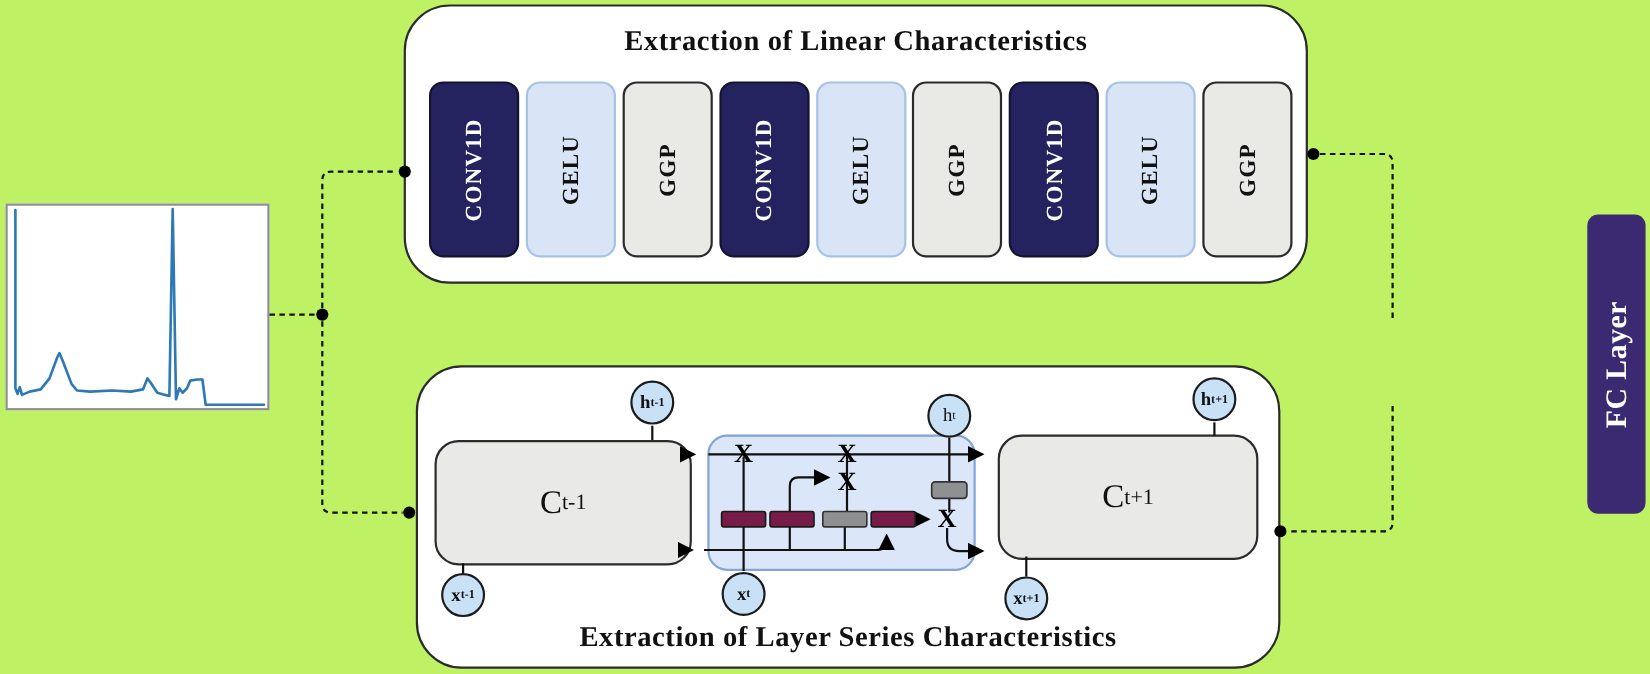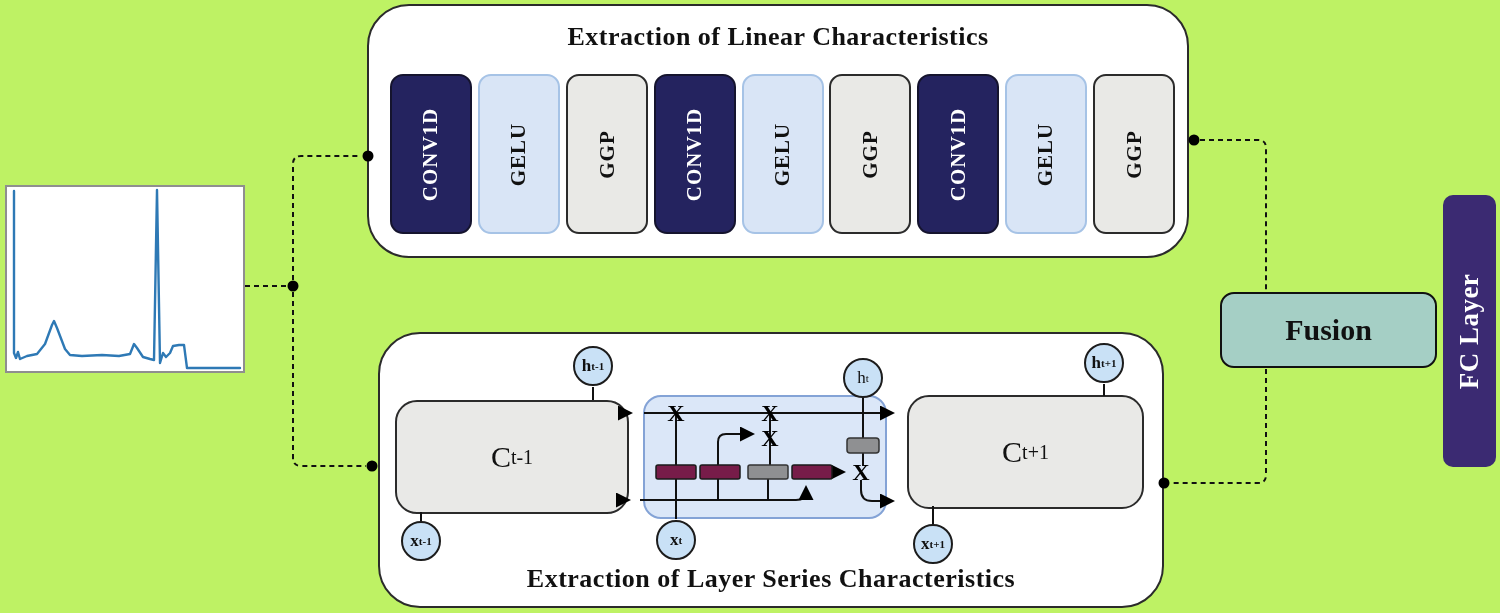--- a/index.html
+++ b/index.html
@@ -162,23 +162,20 @@
   </div>
   <div class="node-circle bold" style="left:656px;top:520px;">
     <span class="base">x</span>
       <sub>t</sub>
   </div>
   <div class="node-circle bold" style="left:913px;top:524px;">
     <span class="base">x</span>
       <sub>t+1</sub>
   </div>
 
-  <div class="fusion-box">
-    <span>Fusion</span>
-  </div>
   <div class="fc-layer">
     <span class="vtext">FC Layer</span>
   </div>
 
   <svg class="overlay" viewBox="0 0 1500 613">
     <defs>
       <marker id="ah" viewBox="0 0 10 10" refX="8" refY="5" markerWidth="7.5" markerHeight="7.5" orient="auto-start-reverse">
         <path d="M0,0 L10,5 L0,10 z" fill="#000"></path>
       </marker>
     </defs>

